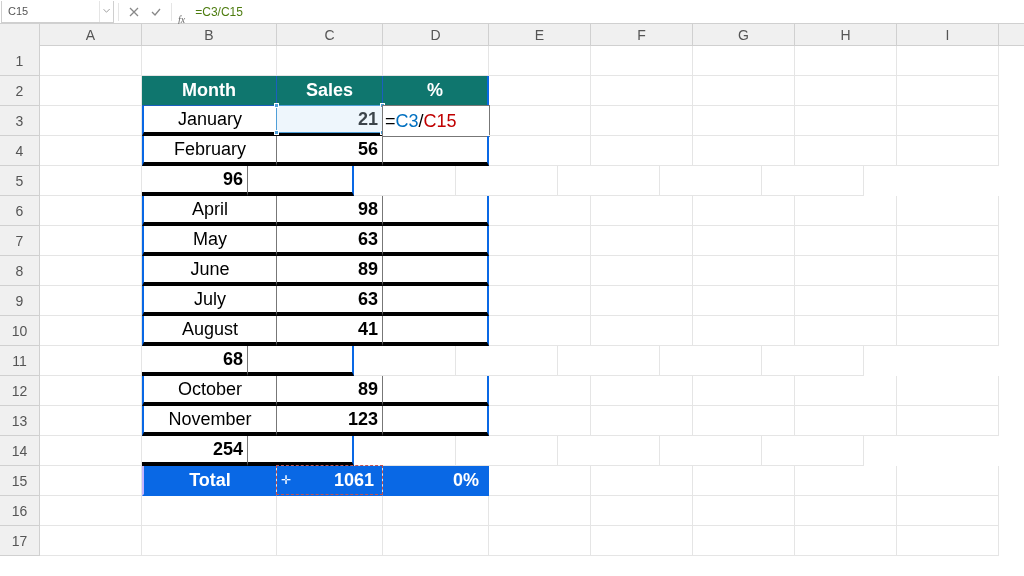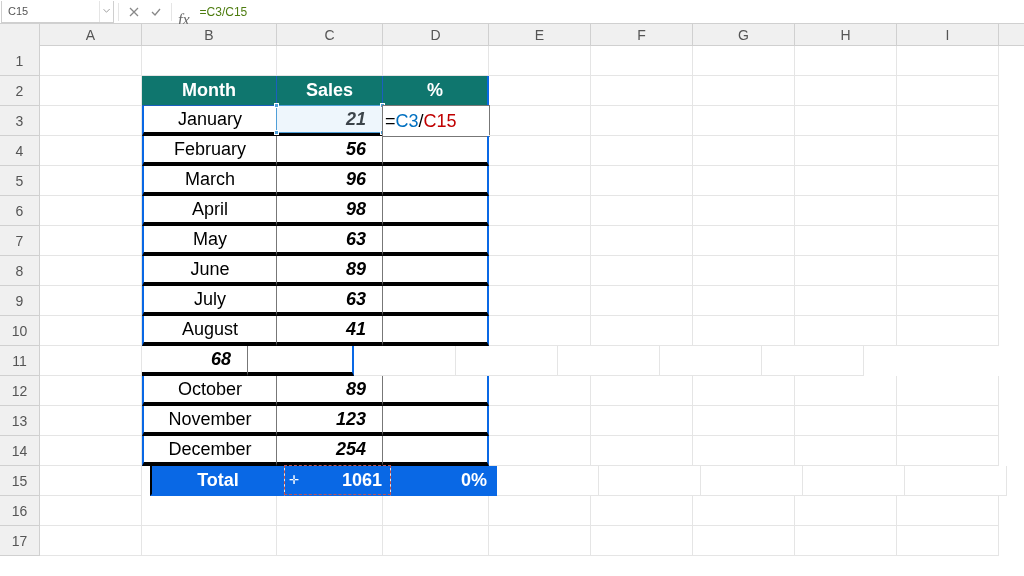--- a/index.html
+++ b/index.html
@@ -7,21 +7,21 @@
     
     .formula-bar { display: flex; align-items: center; height: 24px; border-bottom: 1px solid #d0d0d0; background: #fff; }
     .name-box-wrapper { display: flex; align-items: center; width: 113px; height: 22px; border: 1px solid #cfcfcf; border-top: none; margin-left: 1px; }
     .name-box { flex: 1; padding: 0 6px; font-size: 11px; color: #555; }
     .name-box-dropdown { width: 14px; height: 100%; display: flex; align-items: center; justify-content: center; border-left: 1px solid #e5e5e5; }
     .name-box-dropdown svg { width: 7px; height: 4px; }
     
     .fb-sep { width: 1px; height: 18px; background: #e5e5e5; margin: 0 4px; }
     .fb-btn { width: 22px; height: 22px; display: flex; align-items: center; justify-content: center; color: #6a6a6a; cursor: pointer; }
     .fb-btn svg { width: 12px; height: 12px; }
-    .fx-label { font-family: "Times New Roman", serif; font-style: italic; font-size: 16px; color: #6a6a6a; margin: 16px 4px 0 2px; }
+    .fx-label { font-family: "Times New Roman", serif; font-style: italic; font-size: 10px; color: #6a6a6a; margin: 16px 4px 0 2px; }
     .formula-input { flex: 1; padding-left: 6px; font-size: 12px; color: #4d7c0f; }
     
     .grid-area { position: relative; width: 100%; }
     
     .col-headers { display: flex; height: 22px; border-bottom: 1px solid #d0d0d0; background: #f0f0f0; }
     .corner-cell { width: 40px; height: 22px; border-right: 1px solid #d0d0d0; background: #f0f0f0; }
     .col-header { display: flex; align-items: center; justify-content: center; border-right: 1px solid #d0d0d0; background: #f0f0f0; color: #555; font-size: 14px; }
     
     .row { display: flex; height: 30px; }
     .row-header { width: 40px; display: flex; align-items: center; justify-content: center; border-right: 1px solid #d0d0d0; border-bottom: 1px solid #d0d0d0; background: #f0f0f0; color: #555; font-size: 14px; }
@@ -34,24 +34,24 @@
     .colE { width: 102px; }
     .colF { width: 102px; }
     .colG { width: 102px; }
     .colH { width: 102px; }
     .colI { width: 102px; }
     
     .table-header-cell { background: #0f766e; color: #fff; font-weight: bold; justify-content: center; border-right: 1px solid #1a5fbf; border-bottom: 1px solid #1a5fbf; }
     .table-header-cell:first-of-type { border-left: 2px solid #0968e5; }
     .table-data-cell { border-top: none; border-right: 1px solid #777; border-bottom: 4px solid #000000; }
     .table-data-left { border-left: 2px solid #0968e5; justify-content: center; }
-    .table-data-num { justify-content: flex-end; padding-right: 16px; font-weight: bold; font-style: italic; }
+    .table-data-num { justify-content: flex-end; padding-right: 4px; font-weight: bold; }
     .table-data-right { border-right: 2px solid #0968e5; }
     .table-total-cell { background: #0968e5; color: #fff; font-weight: bold; border-bottom: 2px solid #0968e5; }
-    .table-total-left { border-left: 2px solid #000000; justify-content: center; margin-left: 8px; }
+    .table-total-left { border-left: 2px solid #c4b5fd; justify-content: center; }
     .table-total-num { justify-content: flex-end; padding-right: 8px; }
     .table-total-right { border-right: 2px solid #0968e5; justify-content: flex-end; padding-right: 8px; }
     
     .editing-cell { border: none; padding-left: 2px; background: #fff; }
     .editing-overlay { position: absolute; left: -1px; top: -1px; right: -1px; bottom: -1px; border: 1px solid #777; background: #fff; display: flex; align-items: center; padding-left: 2px; font-size: 18px; }
     .formula-C3 { color: #0070c0; }
     .formula-C15 { color: #c00000; }
     
     .ref-highlight-c3 { position: absolute; left: -1px; top: -1px; right: -1px; bottom: -1px; border: 1px solid #4f9fd8; background: rgba(200,225,245,0.3); pointer-events: none; }
     .ref-highlight-c15 { position: absolute; left: -1px; top: -1px; right: -1px; bottom: -1px; border: 1px dashed #c05050; pointer-events: none; }
@@ -166,21 +166,20 @@
       <div class="cell colD table-data-cell table-data-right"></div>
       <div class="cell colE"></div>
       <div class="cell colF"></div>
       <div class="cell colG"></div>
       <div class="cell colH"></div>
       <div class="cell colI"></div>
     </div>
   <div class="row">
       <div class="row-header">5</div>
       <div class="cell colA"></div>
-      <div class="cell colB table-data-cell table-data-left">March</div>
       <div class="cell colC table-data-cell table-data-num">96</div>
       <div class="cell colD table-data-cell table-data-right"></div>
       <div class="cell colE"></div>
       <div class="cell colF"></div>
       <div class="cell colG"></div>
       <div class="cell colH"></div>
       <div class="cell colI"></div>
     </div>
   <div class="row">
       <div class="row-header">6</div>
@@ -273,21 +272,20 @@
       <div class="cell colD table-data-cell table-data-right"></div>
       <div class="cell colE"></div>
       <div class="cell colF"></div>
       <div class="cell colG"></div>
       <div class="cell colH"></div>
       <div class="cell colI"></div>
     </div>
   <div class="row">
       <div class="row-header">14</div>
       <div class="cell colA"></div>
-      <div class="cell colB table-data-cell table-data-left">December</div>
       <div class="cell colC table-data-cell table-data-num">254</div>
       <div class="cell colD table-data-cell table-data-right"></div>
       <div class="cell colE"></div>
       <div class="cell colF"></div>
       <div class="cell colG"></div>
       <div class="cell colH"></div>
       <div class="cell colI"></div>
     </div>
 
   <div class="row">

